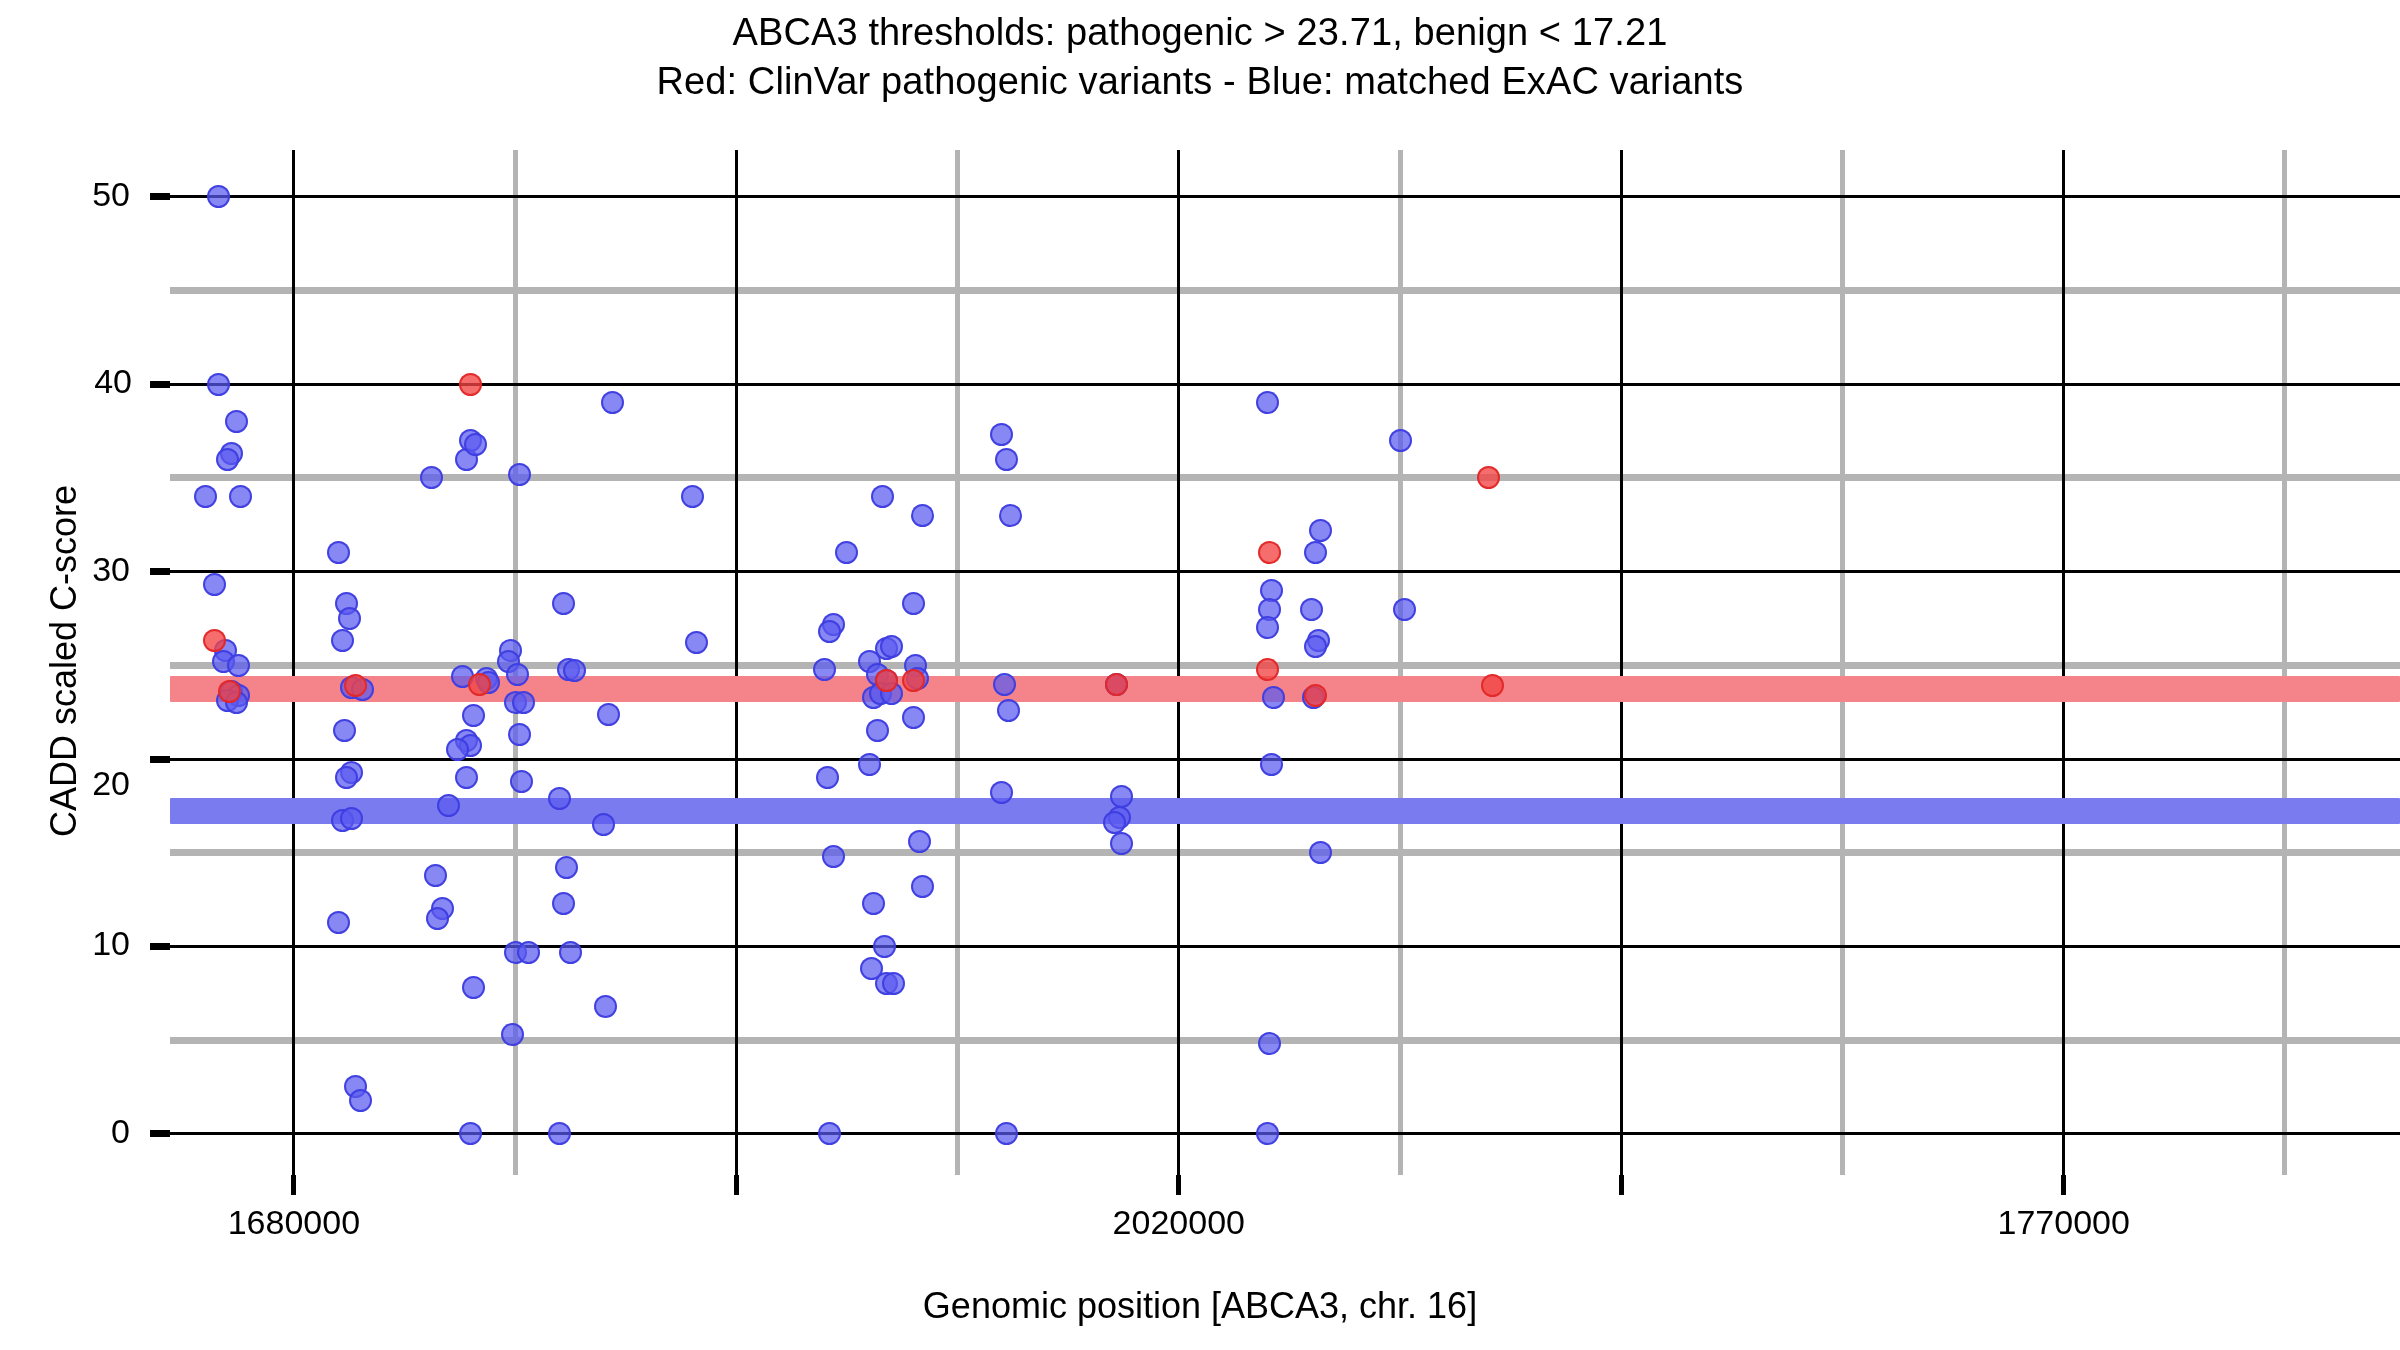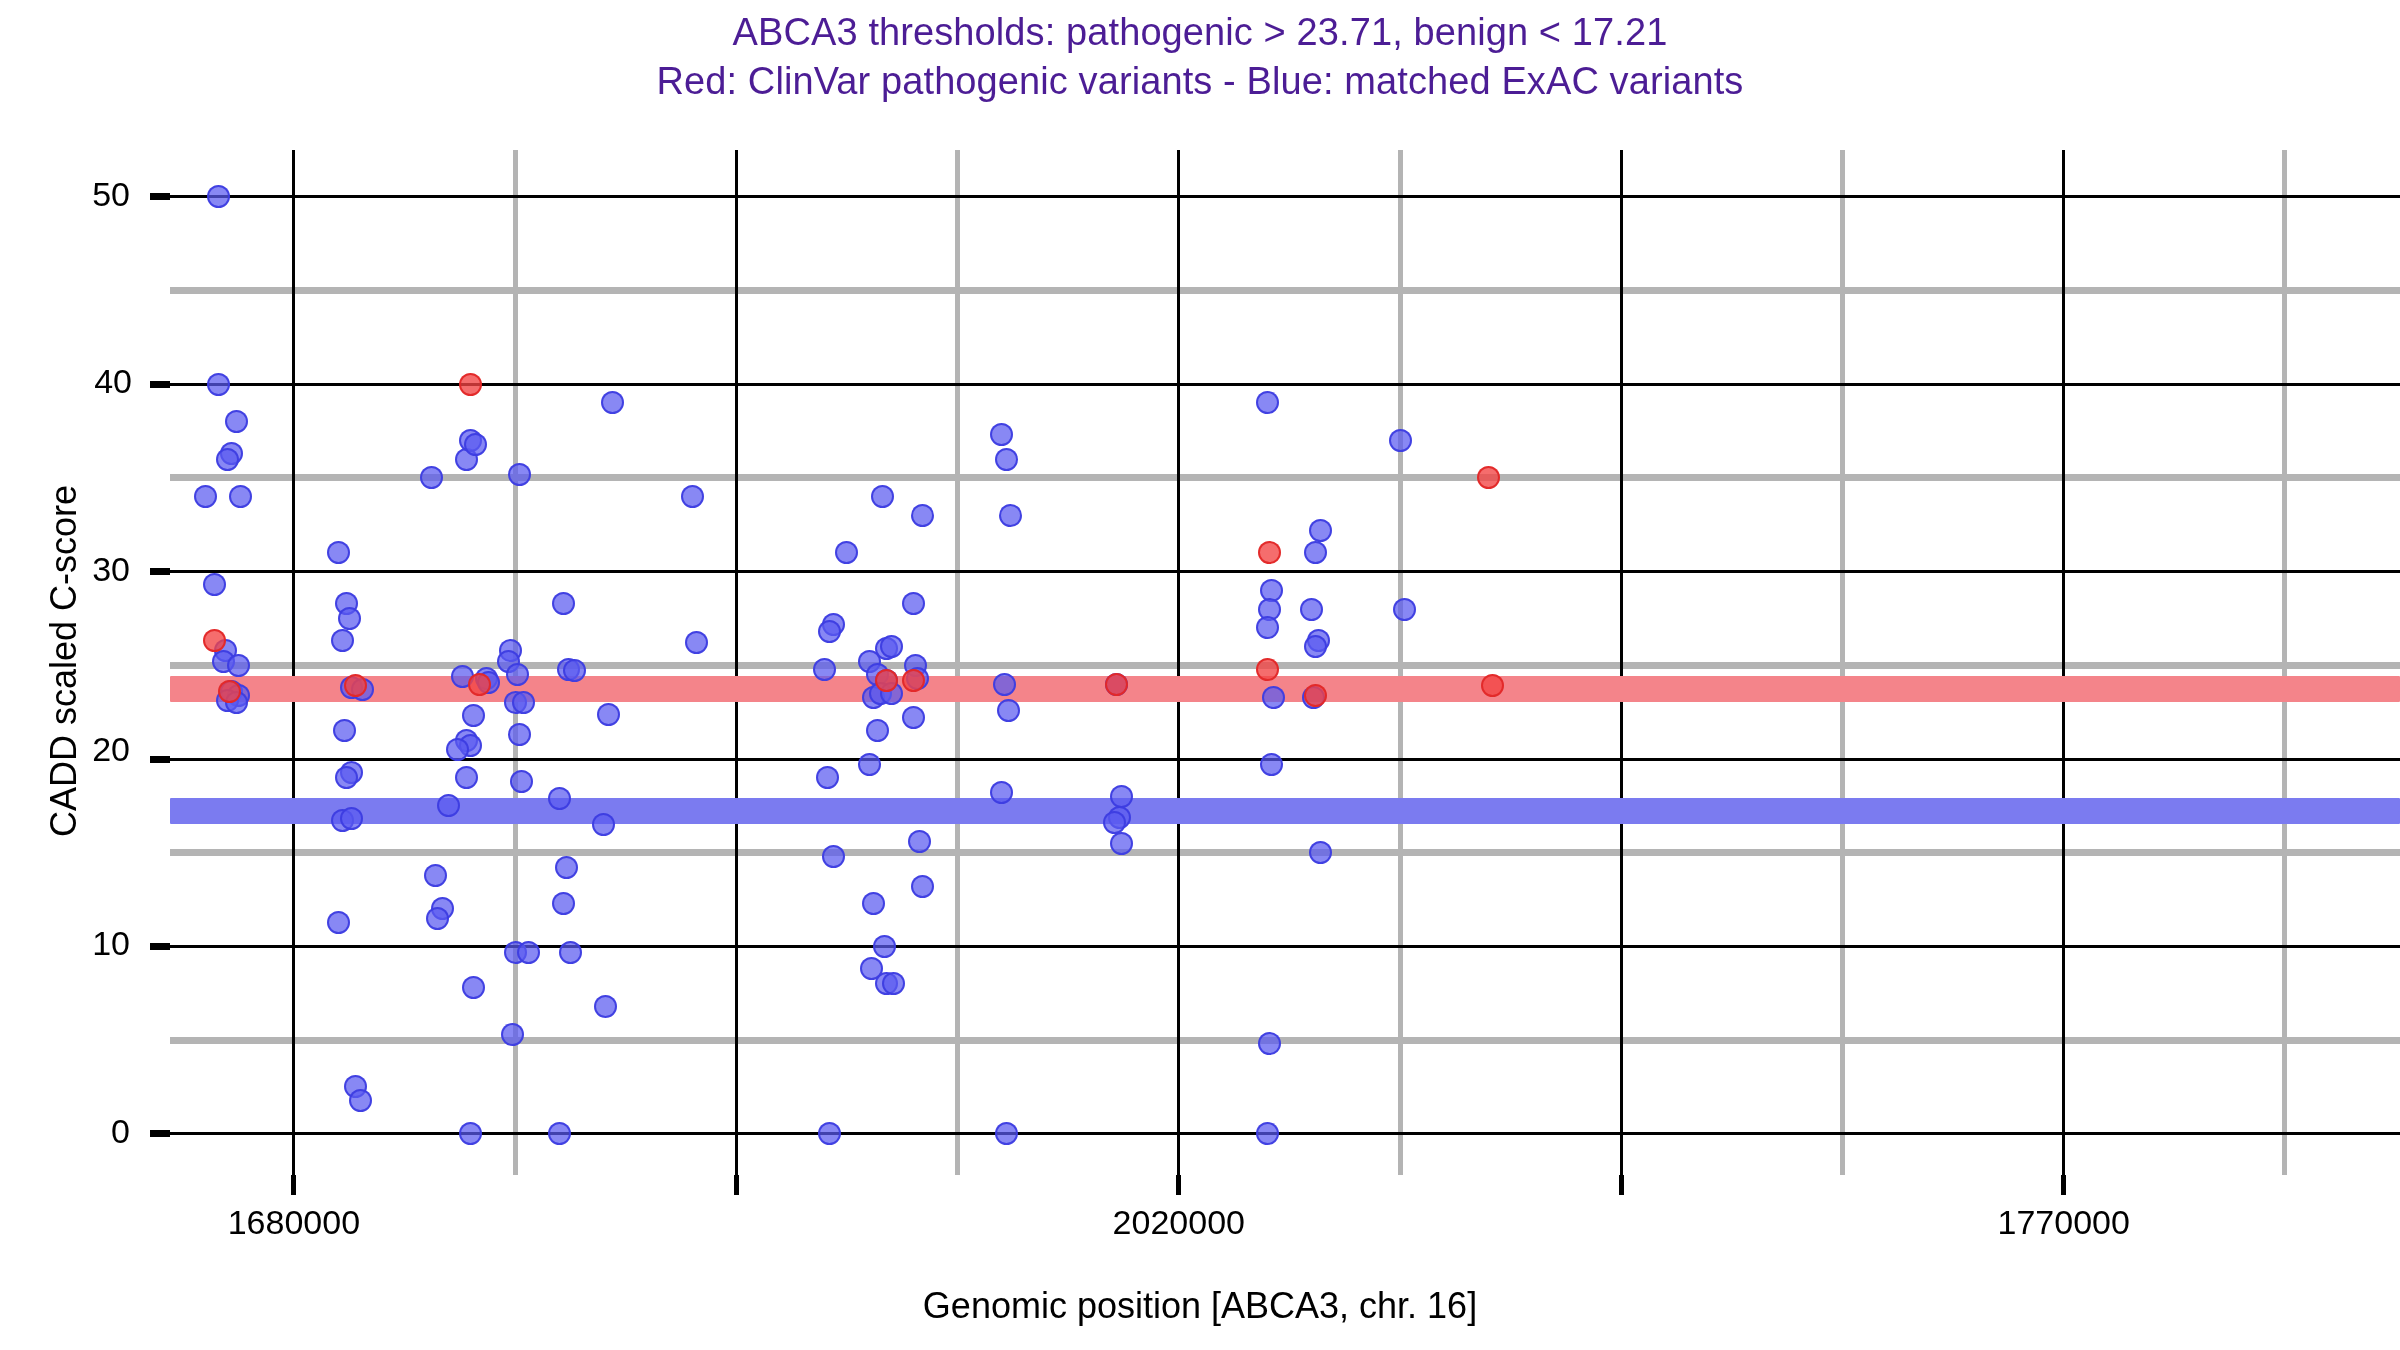--- a/index.html
+++ b/index.html
@@ -29,21 +29,21 @@
     left: 0;
     top: 8px;
     width: 2400px;
     text-align: center;
     line-height: 1.30;
   }
   #title-block .tline {
     display: block;
     font-size: 38px;
     font-weight: 400;
-    color: #4c1d95;
+    color: #000000;
     letter-spacing: 0.1px;
     white-space: nowrap;
   }
 
   
   #ylabel {
     position: absolute;
     left: -286px;
     top: 640px;
     width: 700px;
@@ -340,21 +340,21 @@
       <div class="pt red" style="left: 1134.47px; top: 533.793px;"></div>
       <div class="pt red" style="left: 1307.03px; top: 316.425px;"></div>
       <div class="pt red" style="left: 1311.46px; top: 524.423px;"></div>
     </div>
 
 <div class="ytick-mark" style="left: 150px; top: 1130.28px;"></div>
     <div class="ytick-label" style="left: 10px; top: 1111.78px;">0</div>
     <div class="ytick-mark" style="left: 150px; top: 942.889px;"></div>
     <div class="ytick-label" style="left: 10px; top: 924.389px;">10</div>
     <div class="ytick-mark" style="left: 150px; top: 755.504px;"></div>
-    <div class="ytick-label" style="left: 10px; top: 730px;">20</div>
+    <div class="ytick-label" style="left: 10px; top: 764px;">20</div>
     <div class="ytick-mark" style="left: 150px; top: 568.118px;"></div>
     <div class="ytick-label" style="left: 10px; top: 549.618px;">30</div>
     <div class="ytick-mark" style="left: 150px; top: 380.732px;"></div>
     <div class="ytick-label" style="left: 12px; top: 362.232px;">40</div>
     <div class="ytick-mark" style="left: 150px; top: 193.346px;"></div>
     <div class="ytick-label" style="left: 10px; top: 174.846px;">50</div>
     <div class="xtick-mark" style="left: 291.389px; top: 1175px;"></div>
     <div class="xtick-label" style="left: 113.889px; top: 1203px;">1680000</div>
     <div class="xtick-mark" style="left: 733.849px; top: 1175px;"></div>
     <div class="xtick-mark" style="left: 1176.31px; top: 1175px;"></div>

